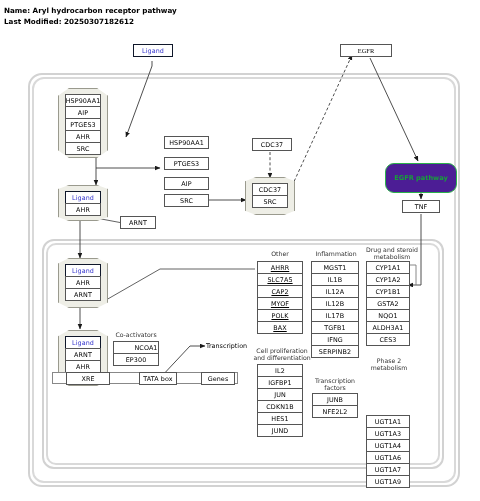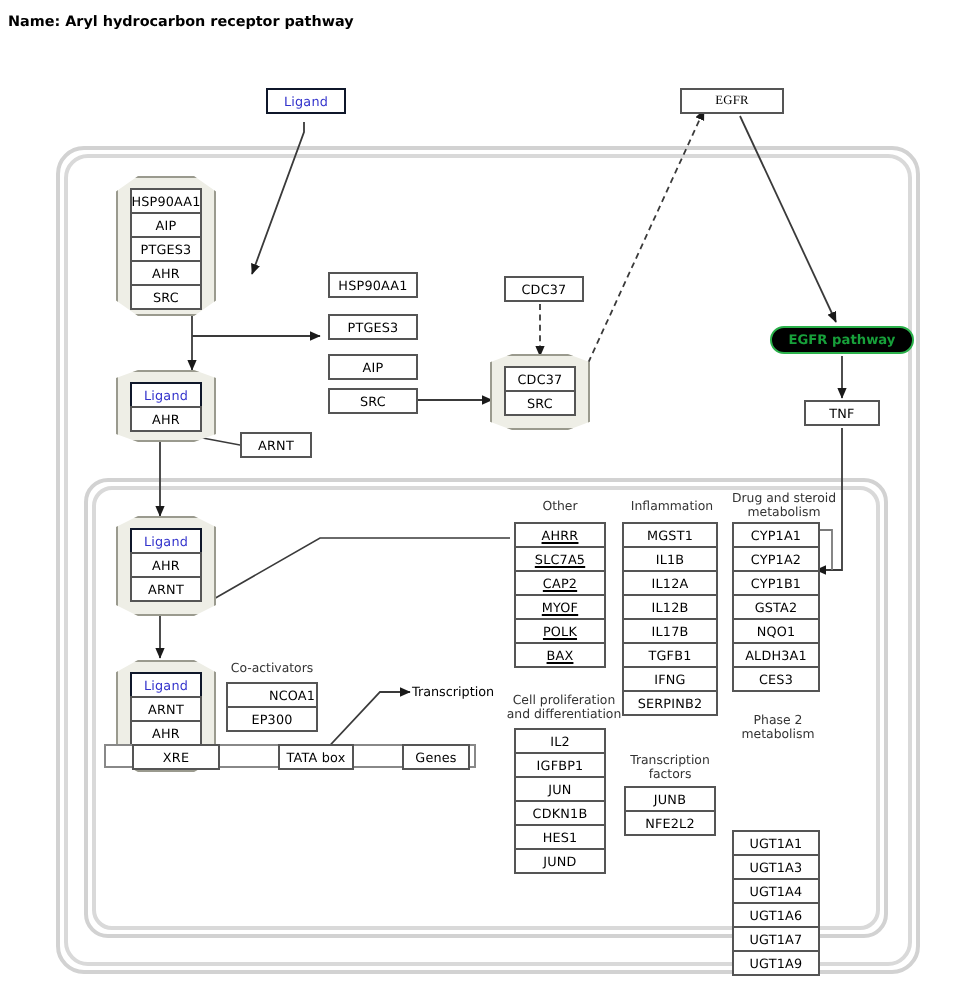--- a/index.html
+++ b/index.html
@@ -40,31 +40,32 @@
         border:1px solid #9a9a8e;
         clip-path:polygon(22% 0,78% 0,100% 11%,100% 89%,78% 100%,22% 100%,0 89%,0 11%);
         box-sizing:border-box;}
   .cplx .inner{position:absolute;left:6px;right:6px;top:5px;}
   .cplx .inner .gbox{position:relative;width:100%;margin-top:-1px;}
   .cplx .inner .gbox:first-child{margin-top:0;}
 
   
   .dna{position:absolute;box-sizing:border-box;border:1px solid #888;background:#fff;height:12px;}
   .pathway{position:absolute;box-sizing:border-box;border:1.4px solid #2bb14b;
-           border-radius:9px;background:#000000;color:#17a03a;font-size:6.6px;
+           border-radius:9px;background:#4c1d95;color:#17a03a;font-size:6.6px;
            font-weight:bold;display:flex;align-items:center;justify-content:center;
-           height:14px;white-space:nowrap;}
+           height:30px;white-space:nowrap;}
   .plaintext{position:absolute;font-size:6.4px;color:#000;white-space:nowrap;}
   svg.edges{position:absolute;left:0;top:0;width:480px;height:501px;pointer-events:none;}
 </style>
 </head>
 <body>
 
 <div class="meta">
   <div>Name: Aryl hydrocarbon receptor pathway</div>
+  <div>Last Modified: 20250307182612</div>
 </div>
 
 <div class="cell"></div>
 <div class="cell2"></div>
 <div class="nucleus"></div>
 <div class="nucleus2"></div>
 
 <svg class="edges">
   <defs>
     <marker id="ar" markerWidth="7" markerHeight="7" refX="5.6" refY="2.6" orient="auto">

